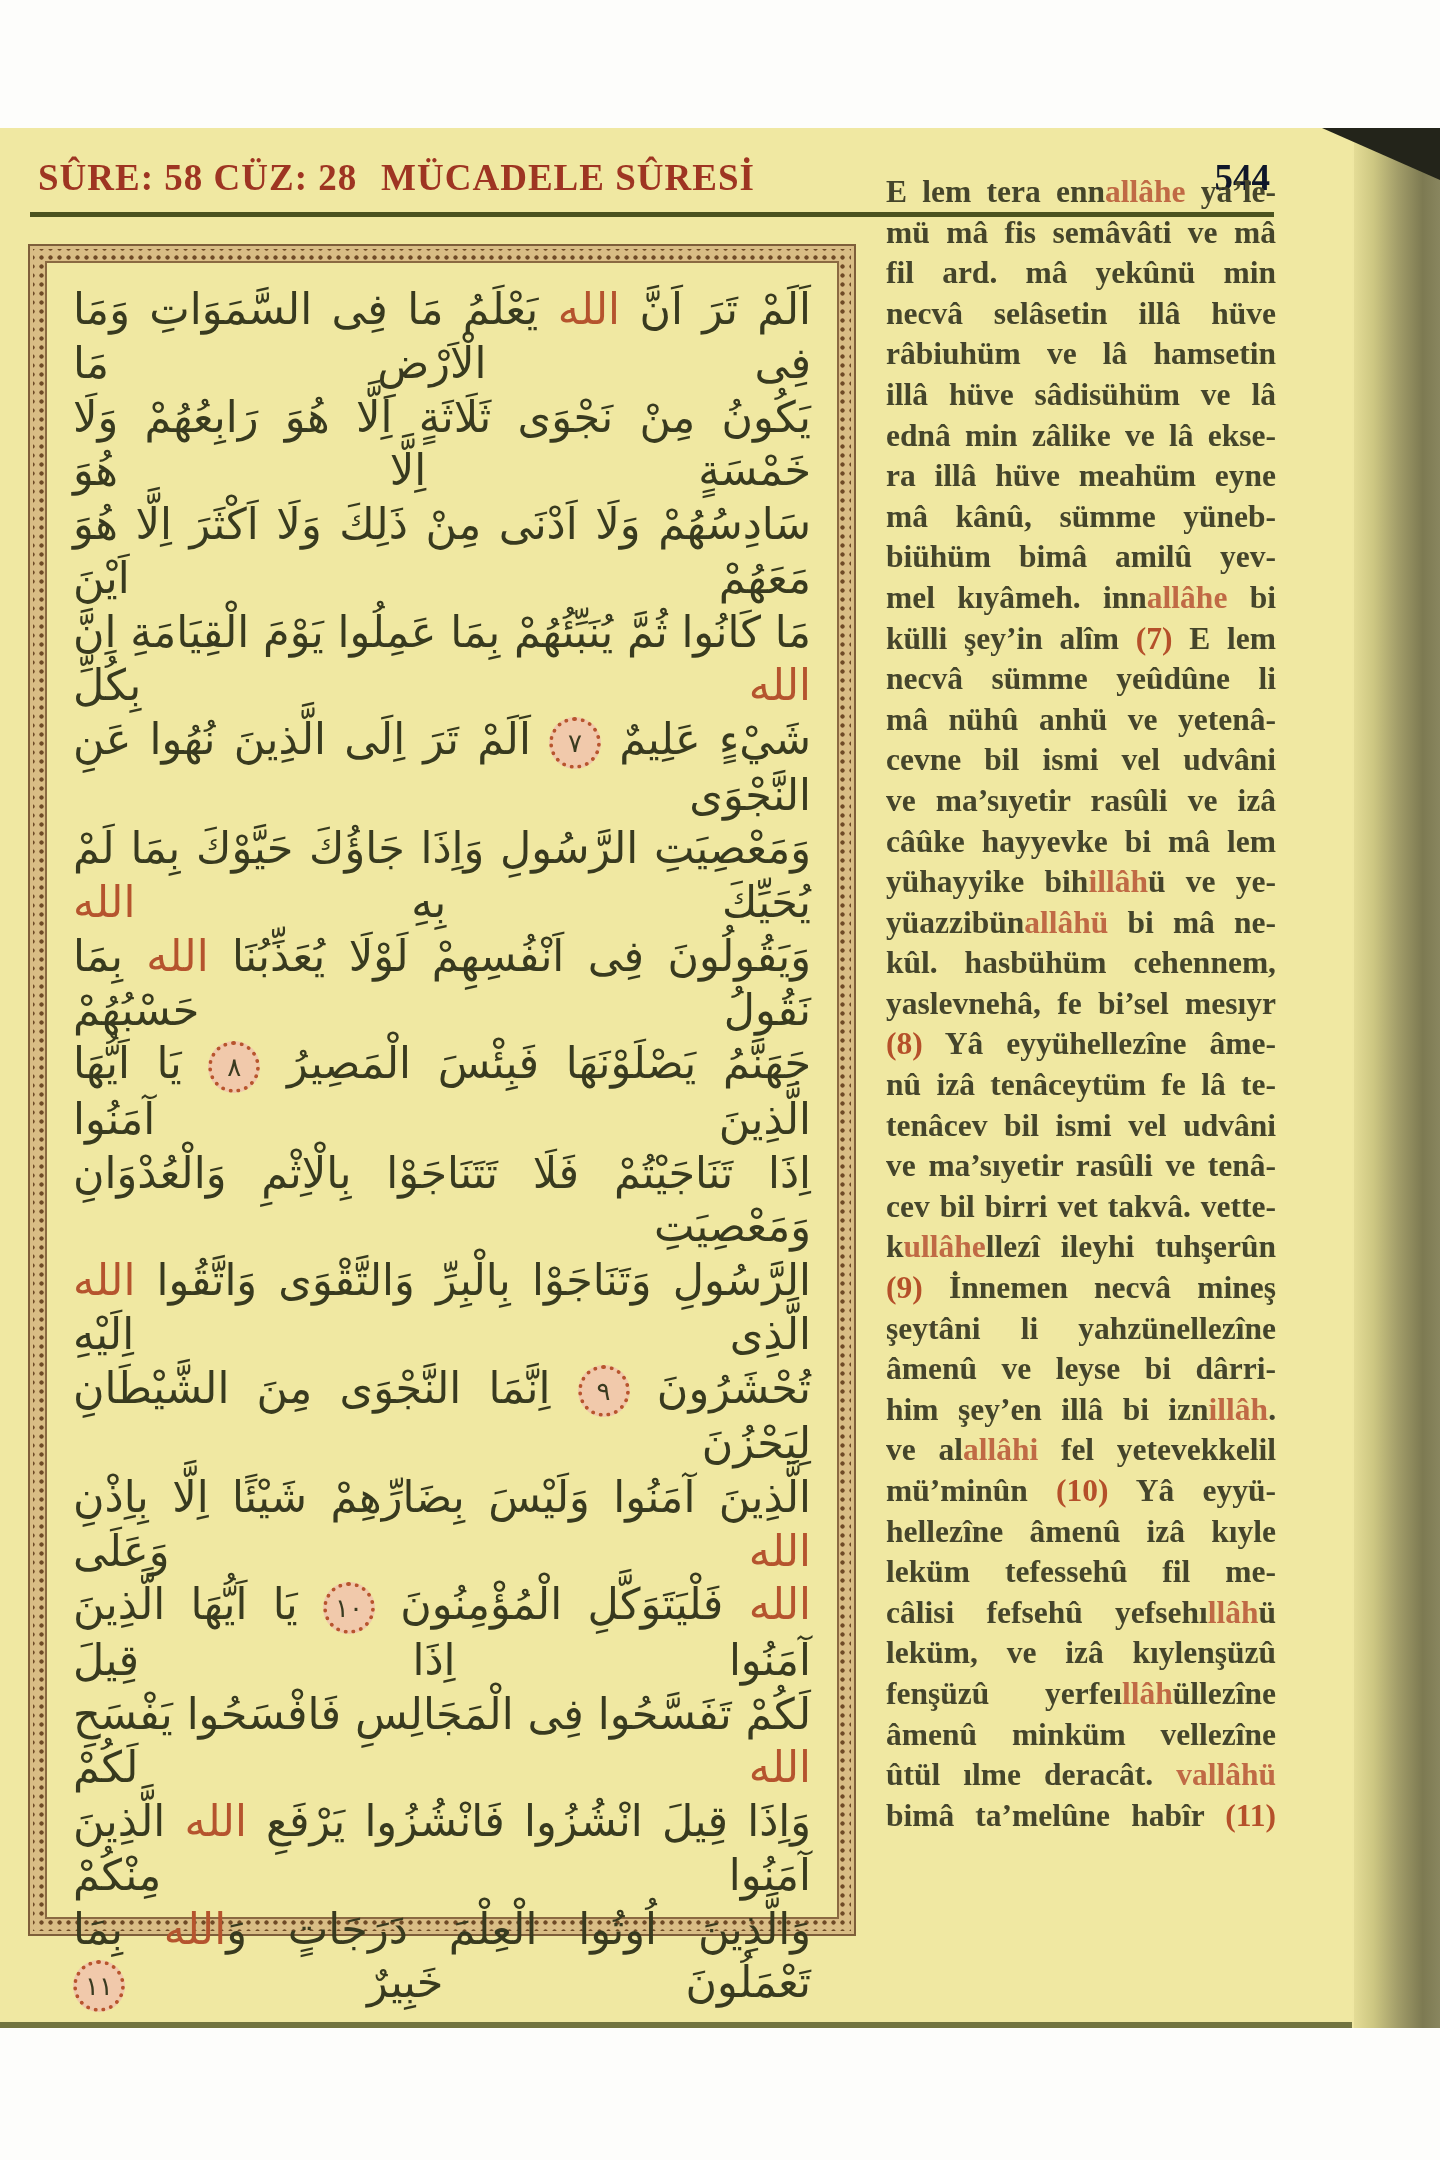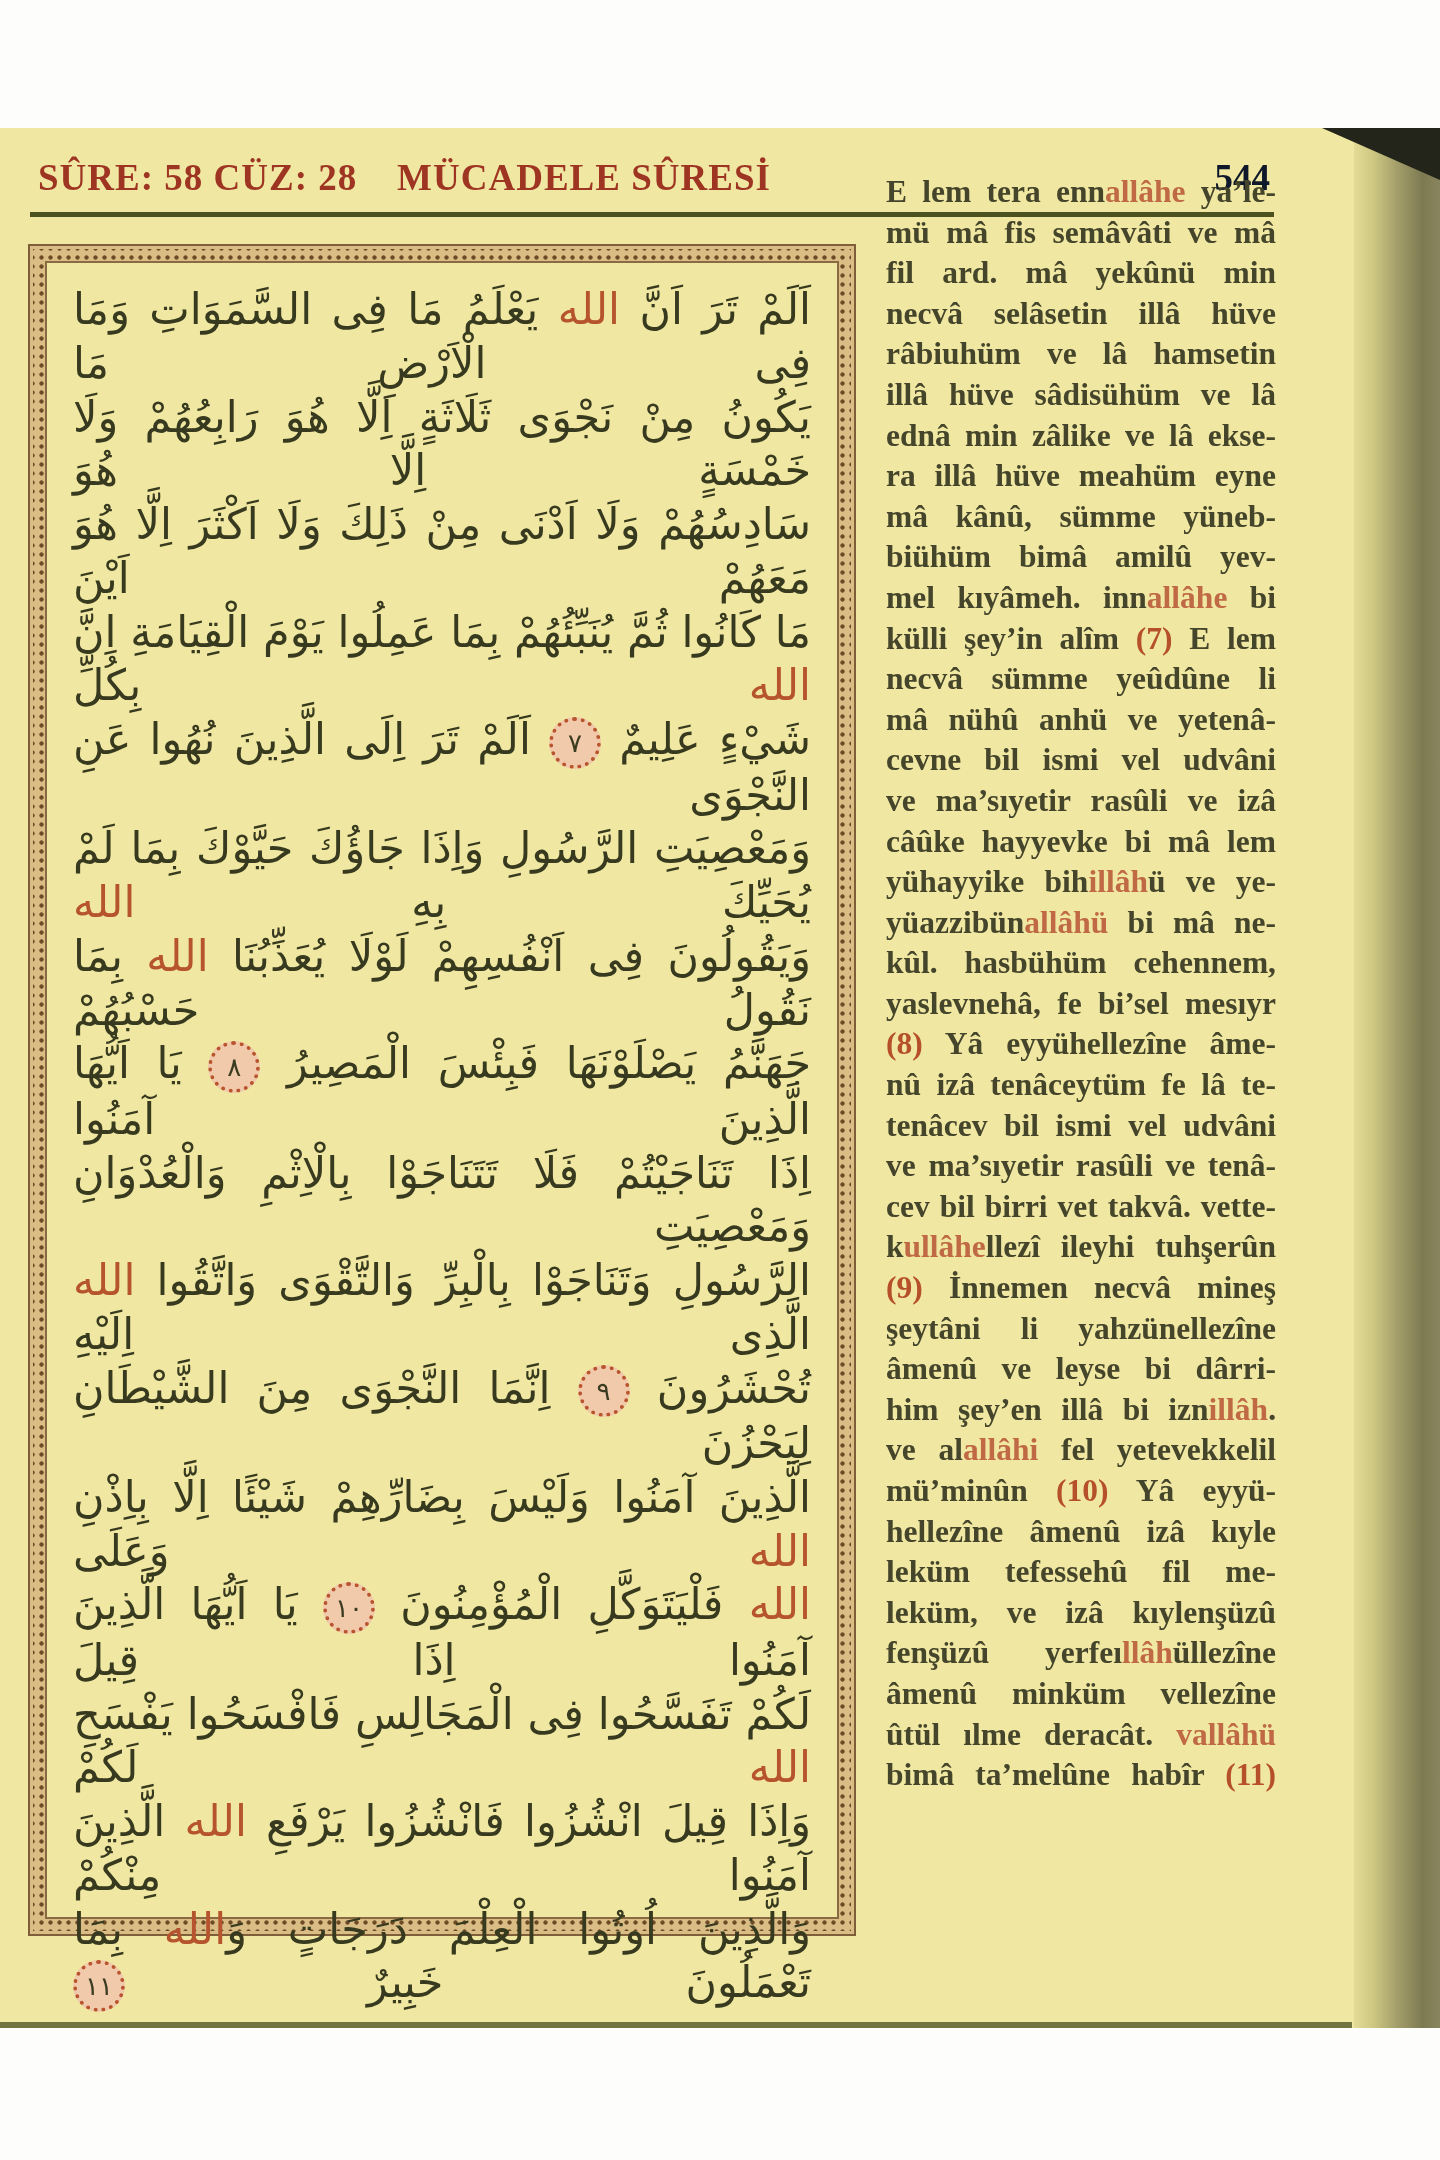--- a/index.html
+++ b/index.html
@@ -3,21 +3,21 @@
 <meta charset="utf-8">
 <style>
   html,body{margin:0;padding:0;background:#ffffff;}
   .canvas{position:relative;width:1440px;height:2160px;background:#fdfdfb;overflow:hidden;
           font-family:"Liberation Serif",serif;}
   .page{position:absolute;left:0;top:128px;width:1352px;height:1900px;background:#f0e8a2;}
   .page-bottom-edge{position:absolute;left:0;bottom:0;width:100%;height:6px;background:#72743f;}
 
   
   .hdr-left{position:absolute;left:38px;top:28px;font-size:37px;font-weight:bold;color:#9e3522;letter-spacing:1px;}
-  .hdr-center{position:absolute;left:304px;width:560px;top:28px;text-align:center;font-size:37px;font-weight:bold;color:#9e3522;letter-spacing:1px;}
+  .hdr-center{position:absolute;left:288px;width:560px;top:28px;text-align:center;font-size:37px;font-weight:bold;color:#9e3522;letter-spacing:1px;}
   .hdr-right{position:absolute;right:82px;top:28px;font-size:37px;font-weight:bold;color:#0f172a;}
   .rule{position:absolute;left:30px;top:84px;width:1244px;height:5px;background:#4b521f;}
 
   
   .frame{position:absolute;left:28px;top:116px;width:828px;height:1692px;box-sizing:border-box;
          border:2px solid #7e5f3a;background:#d9bd85;padding:3px;}
   .bead{width:100%;height:100%;box-sizing:border-box;padding:12px;
         background-color:#d9bd85;
         background-image:radial-gradient(circle,#6e4a26 1.8px,rgba(0,0,0,0) 2.5px);
         background-size:9px 9px;background-position:4px 4px;}
@@ -111,20 +111,21 @@
         <div class="tline"><span>cev bil birri vet takvâ. vette-</span></div>
         <div class="tline"><span>k</span><span class="hl">ullâhe</span><span>llezî ileyhi tuhşerûn</span></div>
         <div class="tline"><span class="vn">(9)</span><span> İnnemen necvâ mineş</span></div>
         <div class="tline"><span>şeytâni li yahzünellezîne</span></div>
         <div class="tline"><span>âmenû ve leyse bi dârri-</span></div>
         <div class="tline"><span>him şey’en illâ bi izn</span><span class="hl">illâh</span><span>.</span></div>
         <div class="tline"><span>ve al</span><span class="hl">allâhi</span><span> fel yetevekkelil</span></div>
         <div class="tline"><span>mü’minûn </span><span class="vn">(10)</span><span> Yâ eyyü-</span></div>
         <div class="tline"><span>hellezîne âmenû izâ kıyle</span></div>
         <div class="tline"><span>leküm tefessehû fil me-</span></div>
+        <div class="tline"><span>câlisi fefsehû yefsehı</span><span class="hl">llâh</span><span>ü</span></div>
         <div class="tline"><span>leküm, ve izâ kıylenşüzû</span></div>
         <div class="tline"><span>fenşüzû yerfeı</span><span class="hl">llâh</span><span>üllezîne</span></div>
         <div class="tline"><span>âmenû minküm vellezîne</span></div>
         <div class="tline"><span>ûtül ılme deracât. </span><span class="hl">vallâhü</span></div>
         <div class="tline"><span>bimâ ta’melûne habîr </span><span class="vn">(11)</span></div>
       </div>
 
     <div class="page-bottom-edge"></div>
   </div>
 

